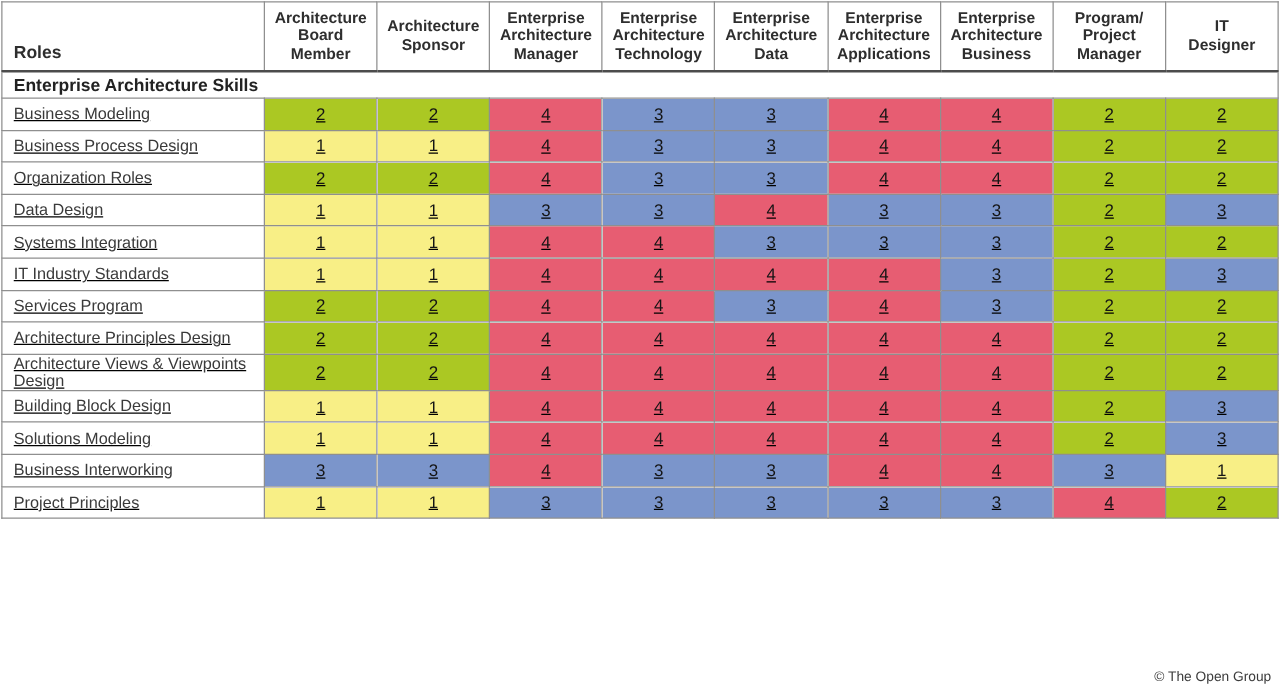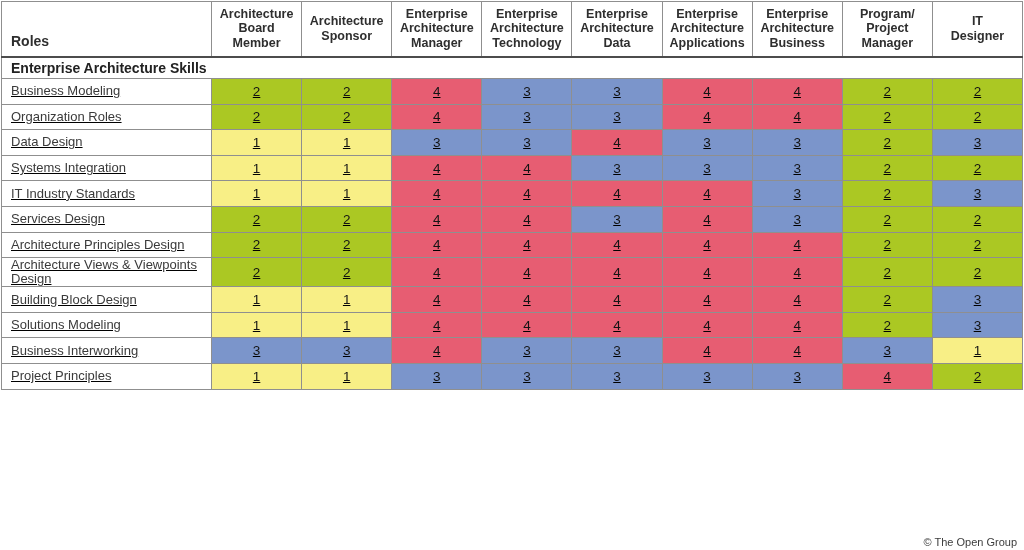--- a/index.html
+++ b/index.html
@@ -122,20 +122,32 @@
         <td class="val" style="background-color: rgb(171, 200, 35);">2</td>
         <td class="val" style="background-color: rgb(231, 93, 114);">4</td>
         <td class="val" style="background-color: rgb(123, 149, 203);">3</td>
         <td class="val" style="background-color: rgb(123, 149, 203);">3</td>
         <td class="val" style="background-color: rgb(231, 93, 114);">4</td>
         <td class="val" style="background-color: rgb(231, 93, 114);">4</td>
         <td class="val" style="background-color: rgb(171, 200, 35);">2</td>
         <td class="val" style="background-color: rgb(171, 200, 35);">2</td>
       </tr>
       <tr class="data-row">
+        <td class="skill">Business Process Design</td>
+        <td class="val" style="background-color: rgb(248, 239, 134);">1</td>
+        <td class="val" style="background-color: rgb(248, 239, 134);">1</td>
+        <td class="val" style="background-color: rgb(231, 93, 114);">4</td>
+        <td class="val" style="background-color: rgb(123, 149, 203);">3</td>
+        <td class="val" style="background-color: rgb(123, 149, 203);">3</td>
+        <td class="val" style="background-color: rgb(231, 93, 114);">4</td>
+        <td class="val" style="background-color: rgb(231, 93, 114);">4</td>
+        <td class="val" style="background-color: rgb(171, 200, 35);">2</td>
+        <td class="val" style="background-color: rgb(171, 200, 35);">2</td>
+      </tr>
+      <tr class="data-row">
         <td class="skill">Organization Roles</td>
         <td class="val" style="background-color: rgb(171, 200, 35);">2</td>
         <td class="val" style="background-color: rgb(171, 200, 35);">2</td>
         <td class="val" style="background-color: rgb(231, 93, 114);">4</td>
         <td class="val" style="background-color: rgb(123, 149, 203);">3</td>
         <td class="val" style="background-color: rgb(123, 149, 203);">3</td>
         <td class="val" style="background-color: rgb(231, 93, 114);">4</td>
         <td class="val" style="background-color: rgb(231, 93, 114);">4</td>
         <td class="val" style="background-color: rgb(171, 200, 35);">2</td>
         <td class="val" style="background-color: rgb(171, 200, 35);">2</td>
@@ -170,21 +182,21 @@
         <td class="val" style="background-color: rgb(248, 239, 134);">1</td>
         <td class="val" style="background-color: rgb(231, 93, 114);">4</td>
         <td class="val" style="background-color: rgb(231, 93, 114);">4</td>
         <td class="val" style="background-color: rgb(231, 93, 114);">4</td>
         <td class="val" style="background-color: rgb(231, 93, 114);">4</td>
         <td class="val" style="background-color: rgb(123, 149, 203);">3</td>
         <td class="val" style="background-color: rgb(171, 200, 35);">2</td>
         <td class="val" style="background-color: rgb(123, 149, 203);">3</td>
       </tr>
       <tr class="data-row">
-        <td class="skill">Services Design</td>
+        <td class="skill">Services Program</td>
         <td class="val" style="background-color: rgb(171, 200, 35);">2</td>
         <td class="val" style="background-color: rgb(171, 200, 35);">2</td>
         <td class="val" style="background-color: rgb(231, 93, 114);">4</td>
         <td class="val" style="background-color: rgb(231, 93, 114);">4</td>
         <td class="val" style="background-color: rgb(123, 149, 203);">3</td>
         <td class="val" style="background-color: rgb(231, 93, 114);">4</td>
         <td class="val" style="background-color: rgb(123, 149, 203);">3</td>
         <td class="val" style="background-color: rgb(171, 200, 35);">2</td>
         <td class="val" style="background-color: rgb(171, 200, 35);">2</td>
       </tr>

